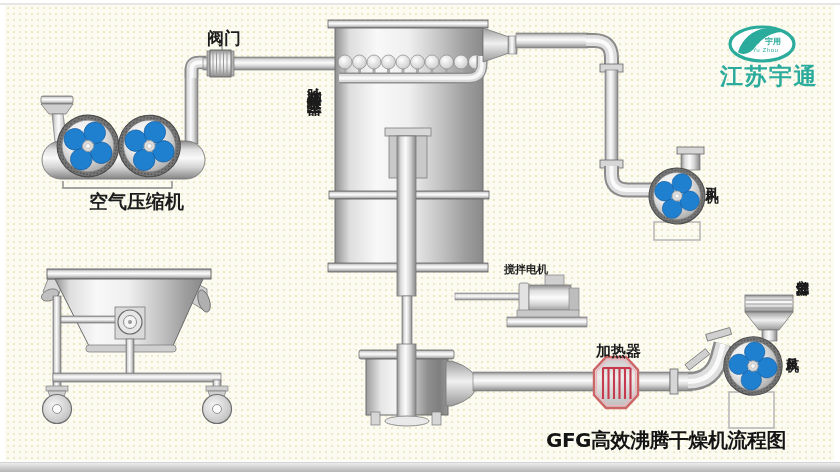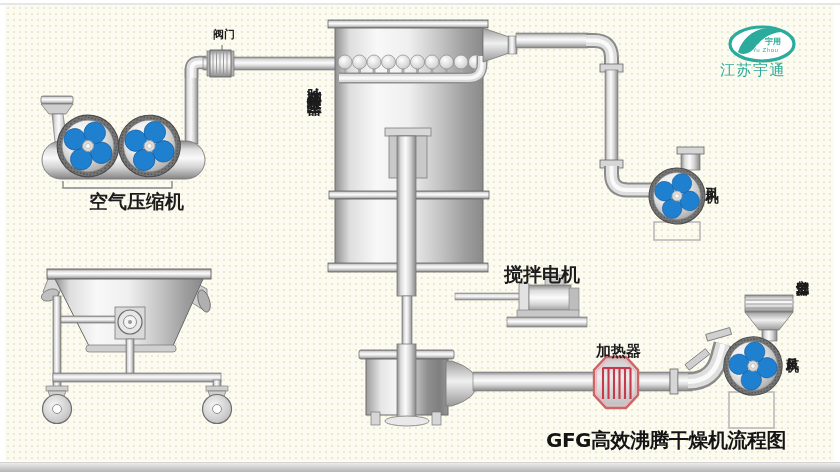--- a/index.html
+++ b/index.html
@@ -26,21 +26,21 @@
   }
   .vlbl{
     writing-mode:vertical-rl;text-orientation:upright;
   }
   .title{
     position:absolute;left:546px;top:427px;font-size:20px;font-weight:bold;
     color:#141414;letter-spacing:-0.5px;white-space:nowrap;
     font-family:"DejaVu Sans",sans-serif;
   }
   .company{
-    position:absolute;left:720px;top:61px;font-size:15px;font-weight:normal;
+    position:absolute;left:720px;top:61px;font-size:23px;font-weight:bold;
     letter-spacing:1.5px;white-space:nowrap;font-family:"DejaVu Sans",sans-serif;
   }
   svg text{font-family:"DejaVu Sans",sans-serif;}
 </style>
 </head>
 <body>
 
 <div class="canvas">
   <div class="topline"></div>
   <div class="dotbg"></div>
@@ -318,29 +318,29 @@
 
     <g>
       <ellipse cx="762" cy="44" rx="32" ry="17" fill="#ffffff" stroke="#2bab9b" stroke-width="3.2"></ellipse>
       <path d="M738 52 C745 31 766 23 785 31 C772 31 761 38 756 46 C751 54 742 56 738 52 Z" fill="#2bab9b"></path>
       <path d="M757 44 C764 35 775 31 784 31" stroke="#2bab9b" stroke-width="1.6" fill="none"></path>
       <text x="765" y="44" font-size="8" font-weight="bold" fill="#2bab9b">宇用</text>
       <text x="753" y="52" font-size="5.5" fill="#2bab9b" letter-spacing="0.5">Yu Zhou</text>
     </g>
   </svg>
 
-  <div class="lbl" style="left:203px;top:29px;width:42px;text-align:center;font-size:11px;">阀门</div>
+  <div class="lbl" style="left:203px;top:29px;width:42px;text-align:center;font-size:17px;">阀门</div>
 
   <div class="lbl vlbl" style="left:305px;top:74px;font-size:15px;letter-spacing:2.5px;">脉冲布袋除尘器</div>
 
   <div class="lbl" style="left:89px;top:191px;font-size:19px;">空气压缩机</div>
 
   <div class="lbl vlbl" style="left:704px;top:176px;font-size:13.5px;letter-spacing:1.5px;">引风机</div>
 
-  <div class="lbl" style="left:504px;top:264px;font-size:19px;">搅拌电机</div>
+  <div class="lbl" style="left:504px;top:264px;font-size:11px;">搅拌电机</div>
 
   <div class="lbl" style="left:596px;top:343px;font-size:15px;">加热器</div>
 
   <div class="lbl vlbl" style="left:794px;top:269px;font-size:13px;letter-spacing:1px;">空气过滤器</div>
 
   <div class="lbl vlbl" style="left:784px;top:347px;font-size:13px;letter-spacing:1px;">鼓风机</div>
 
   <div class="company" style="color:#2bab9b;">江苏宇通</div>
 
   <div class="title">GFG高效沸腾干燥机流程图</div>

